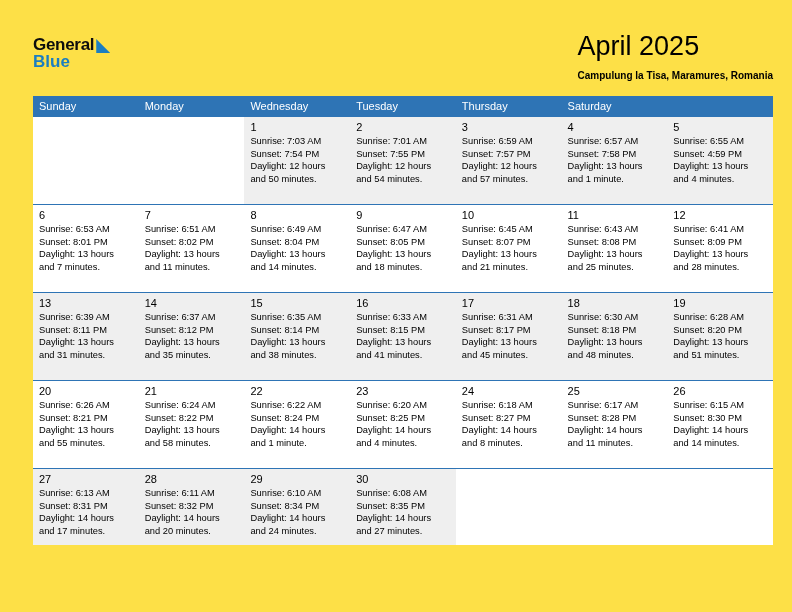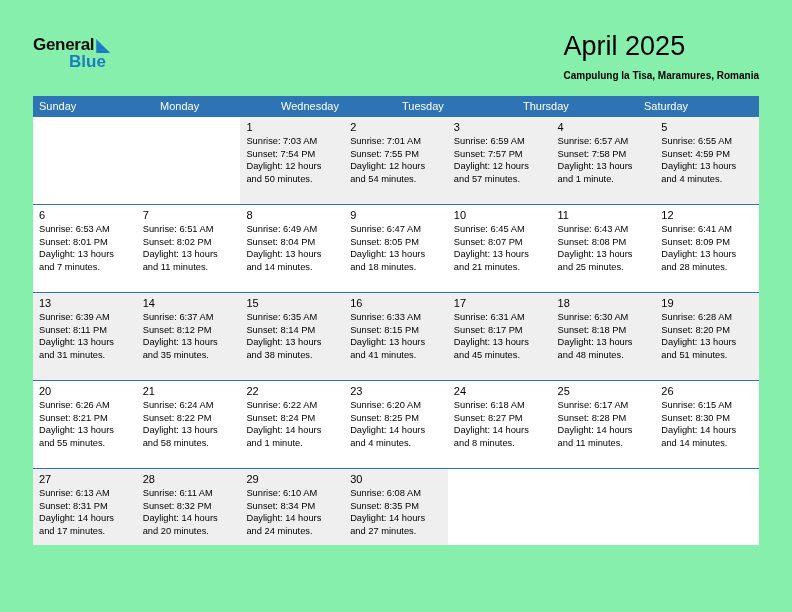--- a/index.html
+++ b/index.html
@@ -2,23 +2,23 @@
 <html style="--header-bg: #2E74B5; --row-shade: #EFEFEF; --separator: #2E74B5; --logo-blue: #1B7EC1; --title-text: #000000;"><head>
 <meta charset="utf-8">
 <style>
   * { margin: 0; padding: 0; box-sizing: border-box; }
   html, body { background: #ffffff; }
   body { font-family: "Liberation Sans", sans-serif; color: #000; }
 
   .page {
     width: 792px;
     height: 612px;
-    background: #86efac;
+    background: #fde047;
     position: relative;
-    padding: 32px 33px 0 33px;
+    padding: 32px 19px 0 33px;
     overflow: hidden;
   }
 
   
   .top {
     display: flex;
     justify-content: space-between;
     align-items: flex-start;
   }
   .logo { line-height: 1; padding-top: 4px; }
@@ -33,21 +33,20 @@
     display: inline-block;
     width: 14px; height: 14px;
     margin-left: 2px;
     background: var(--logo-blue, #1b7ec1);
     clip-path: polygon(0 0, 100% 100%, 0 100%);
   }
   .logo-blue {
     font-size: 17px;
     font-weight: bold;
     color: var(--logo-blue, #1b7ec1);
-    margin-left: 36px;
     margin-top: 0px;
   }
 
   .titles { text-align: left; }
   .title {
     font-size: 27px;
     font-weight: 400;
     color: var(--title-text, #000);
     line-height: 1.1;
   }
@@ -56,21 +55,21 @@
     font-size: 10px;
     font-weight: bold;
     color: #000;
   }
 
   
   .calendar { margin-top: 15px; }
 
   .weekday-row {
     display: grid;
-    grid-template-columns: repeat(6, 1fr);
+    grid-template-columns: repeat(7, 1fr);
     background: var(--header-bg, #2e74b5);
   }
   .wd {
     color: #ffffff;
     font-size: 11px;
     padding: 4px 6px 5px 6px;
     white-space: nowrap;
     overflow: hidden;
   }
 

